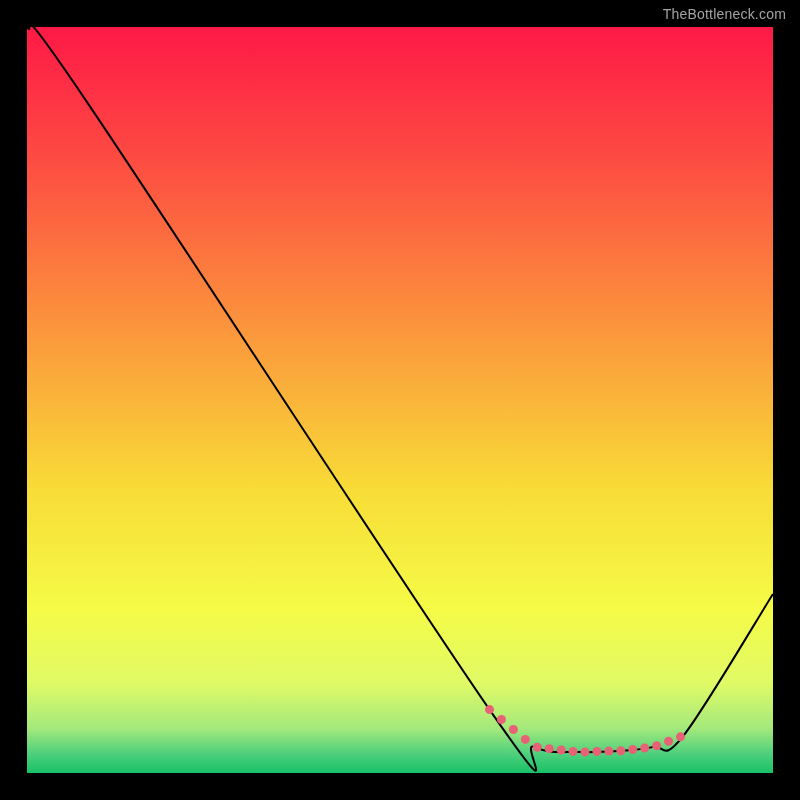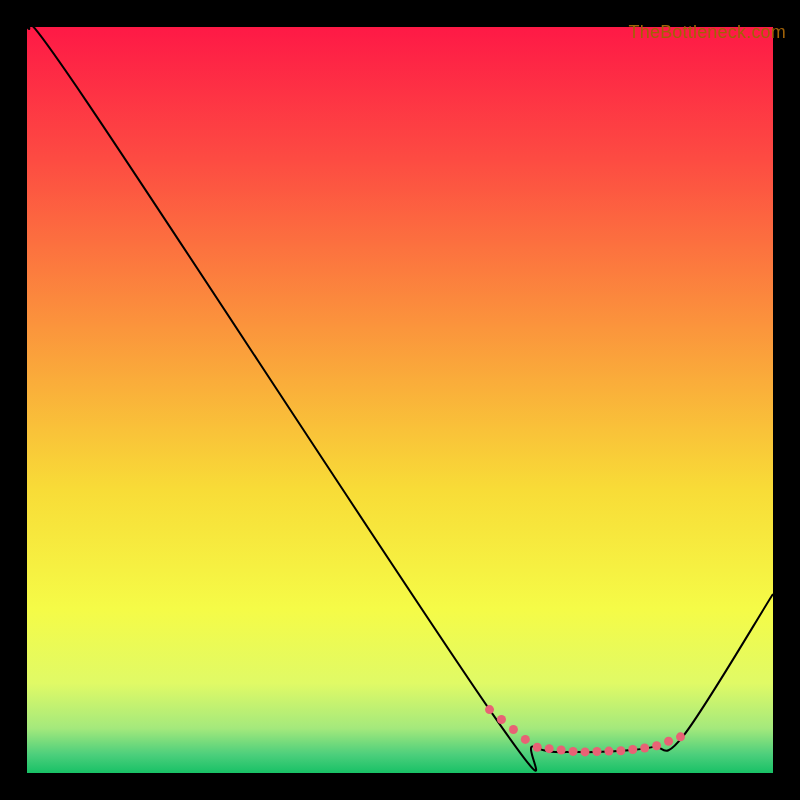--- a/index.html
+++ b/index.html
@@ -6,24 +6,24 @@
   body {
     width: 800px;
     height: 800px;
     background: #000;
     position: relative;
     font-family: Arial, Helvetica, sans-serif;
     overflow: hidden;
   }
   .watermark {
     position: absolute;
-    top: 22px;
+    top: 6px;
     right: 14px;
-    color: #a16207;
-    font-size: 18px;
+    color: #a3a3a3;
+    font-size: 14px;
     font-weight: 400;
     letter-spacing: 0.2px;
     z-index: 10;
   }
   .plot {
     position: absolute;
     left: 27px;
     top: 27px;
     width: 746px;
     height: 746px;

